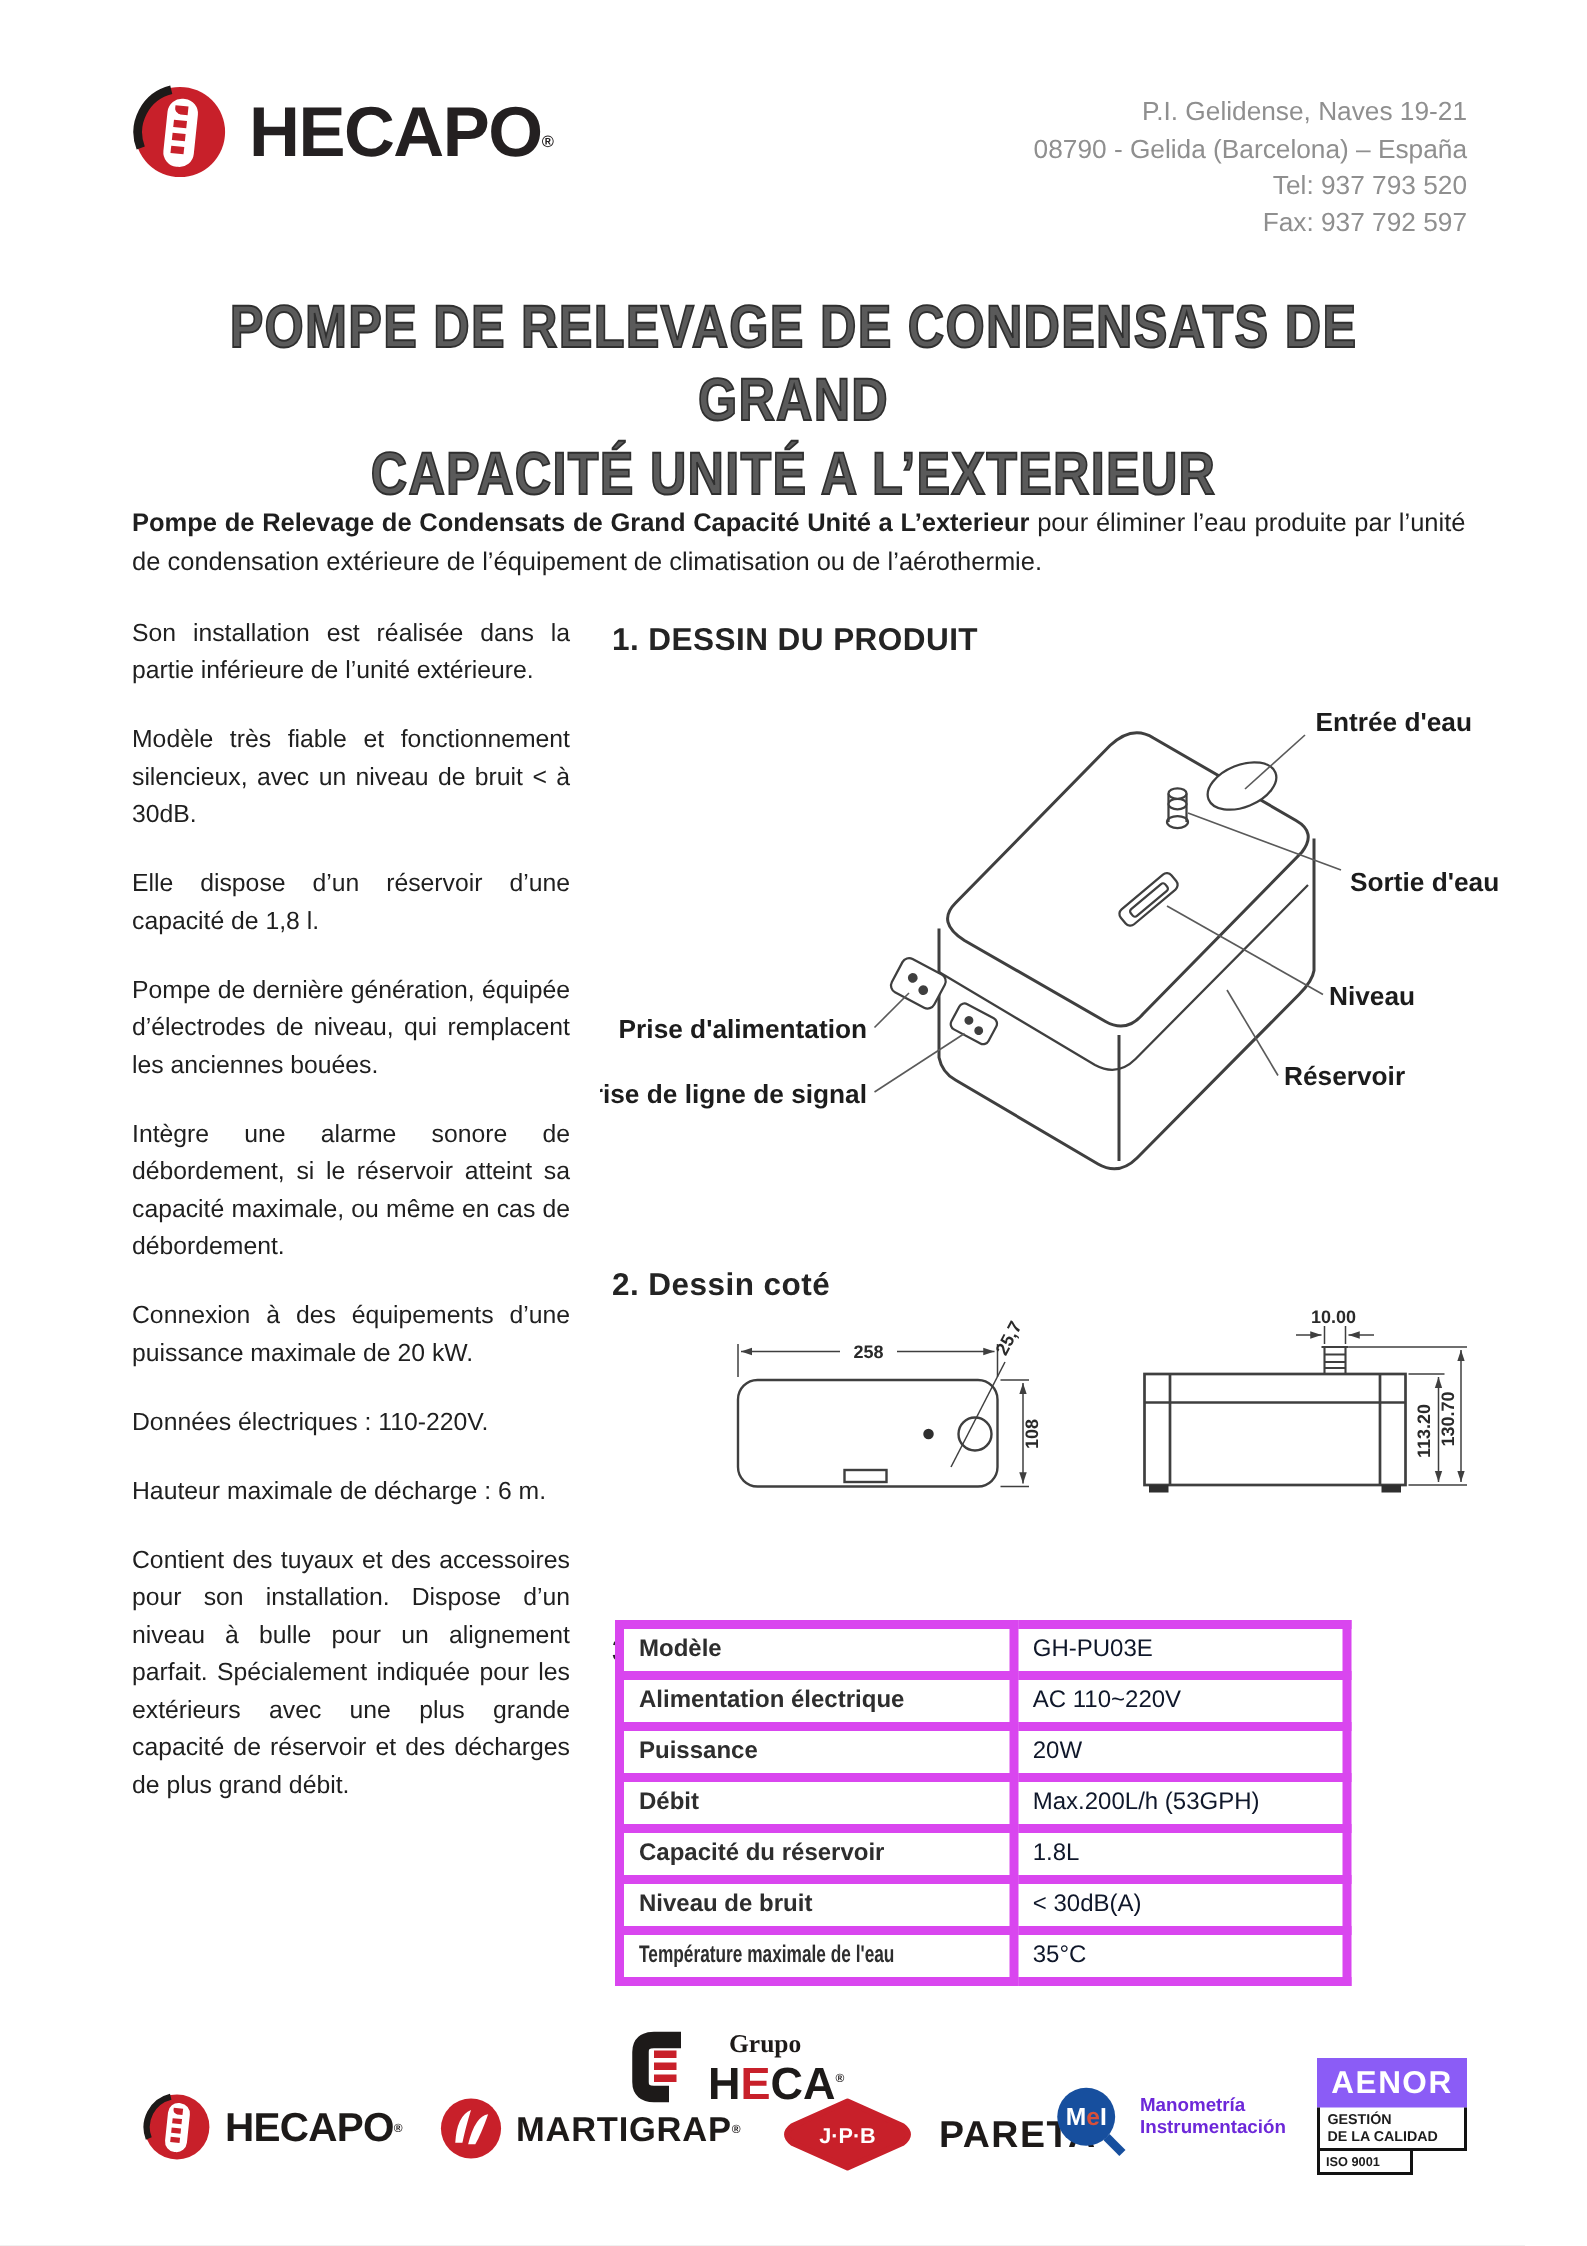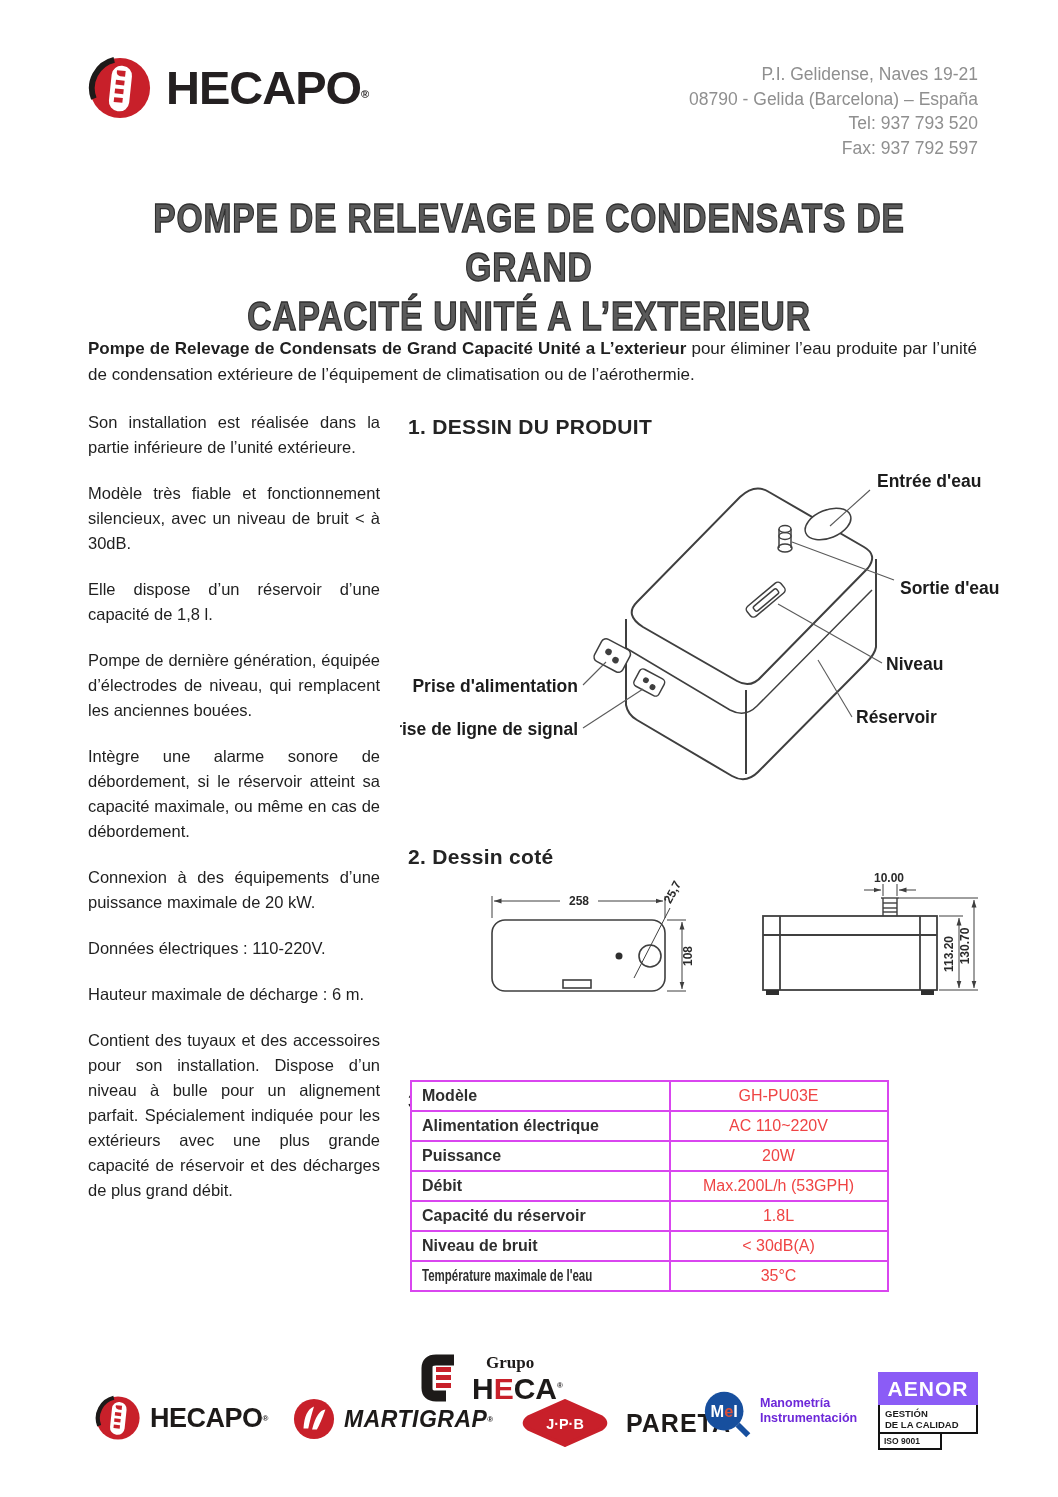--- a/index.html
+++ b/index.html
@@ -23,23 +23,23 @@
   .intro{left:88px;top:336px;width:889px;font-size:17px;line-height:26px;text-align:justify;}
   .intro b{font-weight:bold;}
   .lcol{left:88px;top:410px;width:292px;font-size:16.5px;line-height:25px;text-align:justify;}
   .lcol p{margin:0 0 21px 0;}
 
   
   .h{font-weight:bold;font-size:21px;color:#242424;letter-spacing:.3px;}
 
   
   table.params{border-collapse:collapse;background:#fff;}
-  .params td{border:2px solid #d946ef;font-size:16px;height:24px;padding:2px 10px;vertical-align:middle;}
+  .params td{border:6px solid #d946ef;font-size:16px;height:24px;padding:2px 10px;vertical-align:middle;}
   .params td.k{width:168px;font-weight:bold;color:#2e2e2e;}
-  .params td.v{width:196px;color:#ef4444;text-align:center;}
+  .params td.v{width:196px;color:#0f172a;}
   .cond{display:inline-block;transform:scaleX(.72);transform-origin:0 50%;white-space:nowrap;}
 
   
   .lbl{font-family:"Liberation Sans",sans-serif;font-weight:bold;font-size:17.5px;fill:#1c1c1c;}
   .dim{font-family:"Liberation Sans",sans-serif;font-weight:bold;font-size:12px;fill:#2a2a2a;}
 
   
   .ftext{font-weight:bold;color:#1d1a19;}
   .grupo-top{font-family:"Liberation Serif",serif;font-weight:bold;font-size:17px;color:#1d1a19;line-height:16px;}
   .grupo-heca{font-weight:bold;font-size:30px;line-height:30px;color:#1d1a19;letter-spacing:0;}
@@ -279,21 +279,21 @@
     <span class="ftext" style="font-size:27px;margin-left:9px;letter-spacing:-0.5px;">HECAPO</span>
       <span class="reg" style="font-size:8px;">®</span>
   </div>
 
   <div class="abs" style="left:293px;top:1398px;display:flex;align-items:center;">
     <svg width="42" height="42" viewBox="0 0 44 44">
       <circle cx="22" cy="22" r="21" fill="#c8202a"></circle>
       <path d="M11,32 Q12,13 22,9 Q18,22 16,32 Z" fill="#ffffff"></path>
       <path d="M20,33 Q25,13 34,12 Q29,26 25,33 Z" fill="#ffffff"></path>
     </svg>
-    <span class="ftext" style="font-size:23px;margin-left:9px;letter-spacing:0.5px;font-style:italic;">MARTIGRAP</span>
+    <span class="ftext" style="font-size:23px;margin-left:9px;letter-spacing:0.5px;">MARTIGRAP</span>
       <span class="reg" style="font-size:8px;">®</span>
   </div>
 
   <div class="abs" style="left:518px;top:1398px;display:flex;align-items:center;">
     <svg width="94" height="50" viewBox="0 0 96 52">
       <path d="M48,3 L86,20 Q94,26 86,32 L48,49 L10,32 Q2,26 10,20 Z" fill="#c8202a" stroke="#c8202a" stroke-width="4" stroke-linejoin="round"></path>
       <text x="48" y="32" text-anchor="middle" fill="#ffffff" font-size="15" font-weight="bold" font-family="Liberation Sans, sans-serif">J·P·B</text>
     </svg>
     <span class="ftext" style="font-size:25px;margin-left:14px;letter-spacing:1px;">PARETA</span>
   </div>

